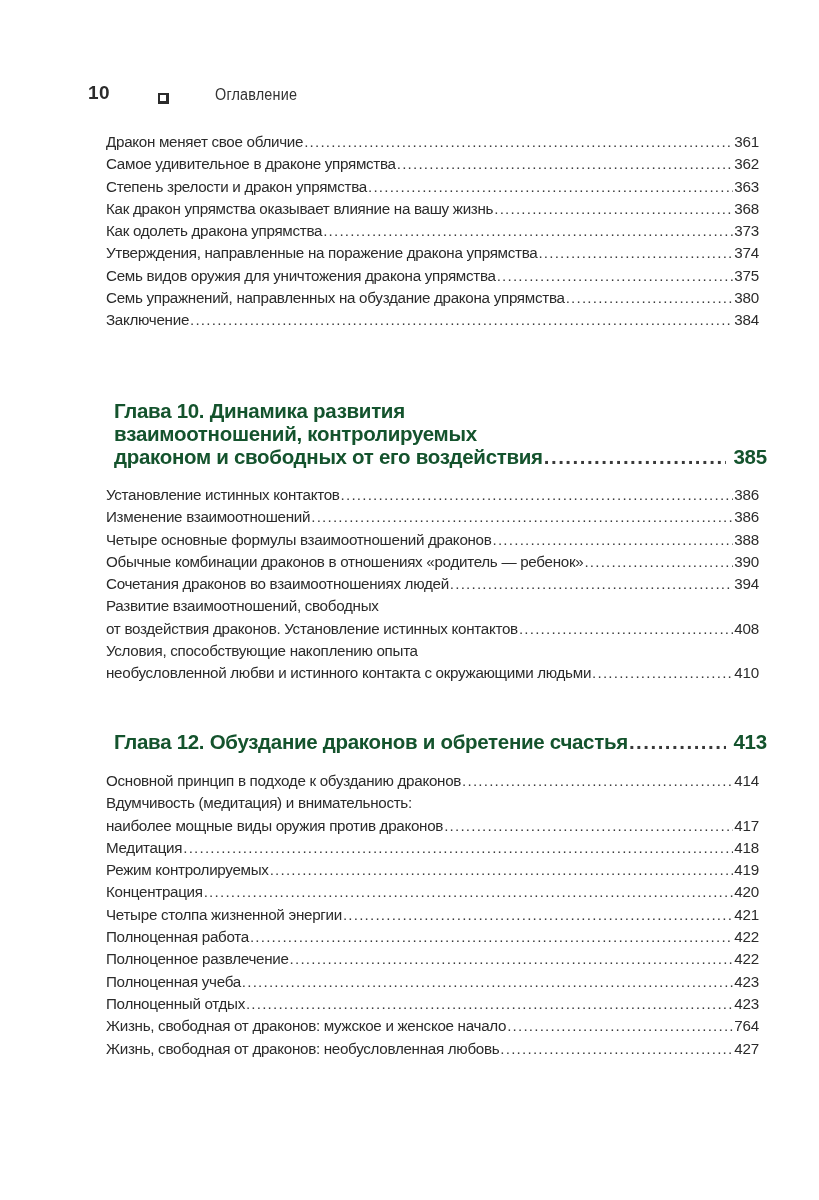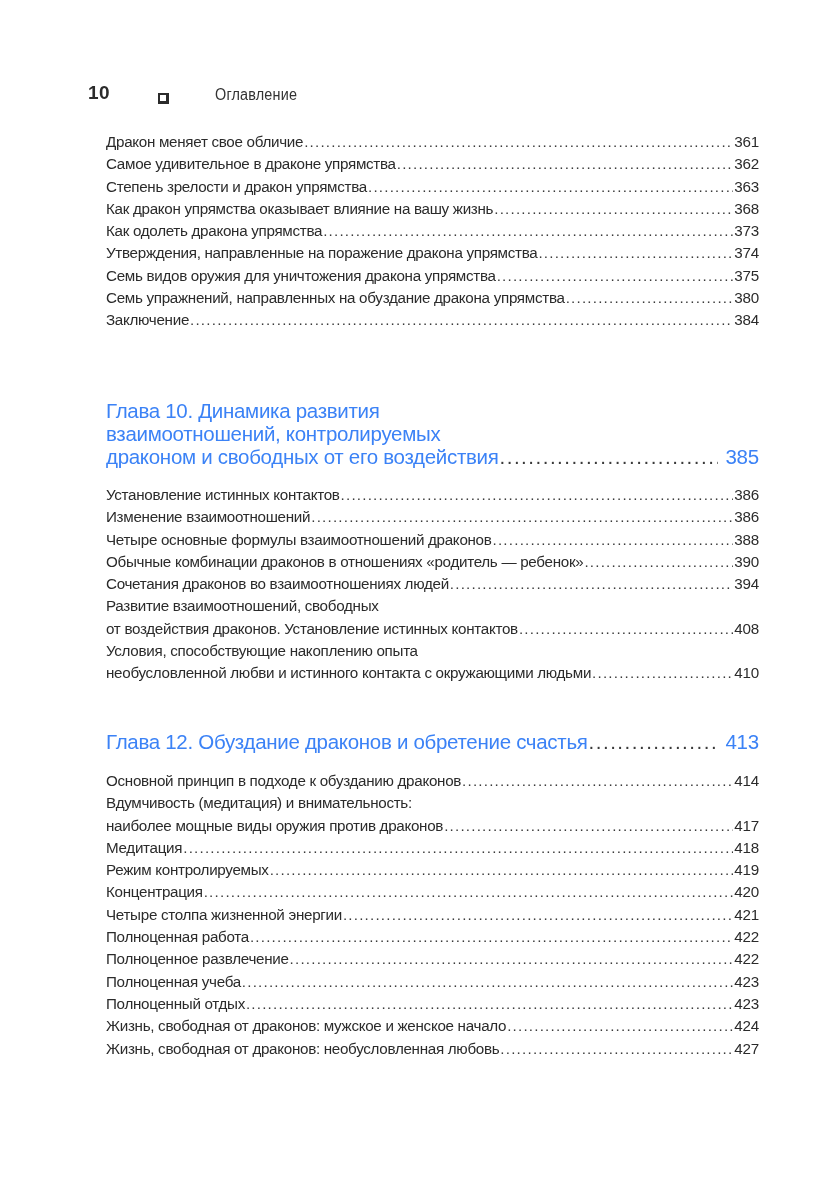--- a/index.html
+++ b/index.html
@@ -33,22 +33,23 @@
       flex: 1 1 auto; overflow: hidden; margin: 0 1px;
       letter-spacing: 1.2px; color: #3a3a3a;
     }
     .entry .dots::before {
       content: "..................................................................................................................................................................................................";
     }
     .entry .p { flex: 0 0 auto; letter-spacing: -0.2px; }
     .line-only { font-size: 15.2px; line-height: 22.3px; height: 22.3px; white-space: nowrap; letter-spacing: -0.3px; }
 
     .chapter {
-      font-weight: normal; font-size: 20.5px; line-height: 23px; color: #3b82f6;
+      font-weight: bold; font-size: 20.5px; line-height: 23px; color: #14532d;
       letter-spacing: -0.4px;
+      margin-left: 8px;
     }
     .chapter .entry { font-size: 20.5px; line-height: 23px; height: 23px; }
     .chapter .entry .dots { letter-spacing: 1.5px; }
     .chapter .entry .p { margin-left: 6px; }
   </style>
 </head>
 <body>
 
 <div class="page-header">
   <span class="page-num">10</span>
@@ -216,20 +217,20 @@
       <span class="p">423</span>
     </div>
   <div class="entry">
       <span class="t">Полноценный отдых</span>
       <span class="dots"></span>
       <span class="p">423</span>
     </div>
   <div class="entry">
       <span class="t">Жизнь, свободная от драконов: мужское и женское начало</span>
       <span class="dots"></span>
-      <span class="p">424</span>
+      <span class="p">764</span>
     </div>
   <div class="entry">
       <span class="t">Жизнь, свободная от драконов: необусловленная любовь</span>
       <span class="dots"></span>
       <span class="p">427</span>
     </div>
 </div>
 
 </body></html>

